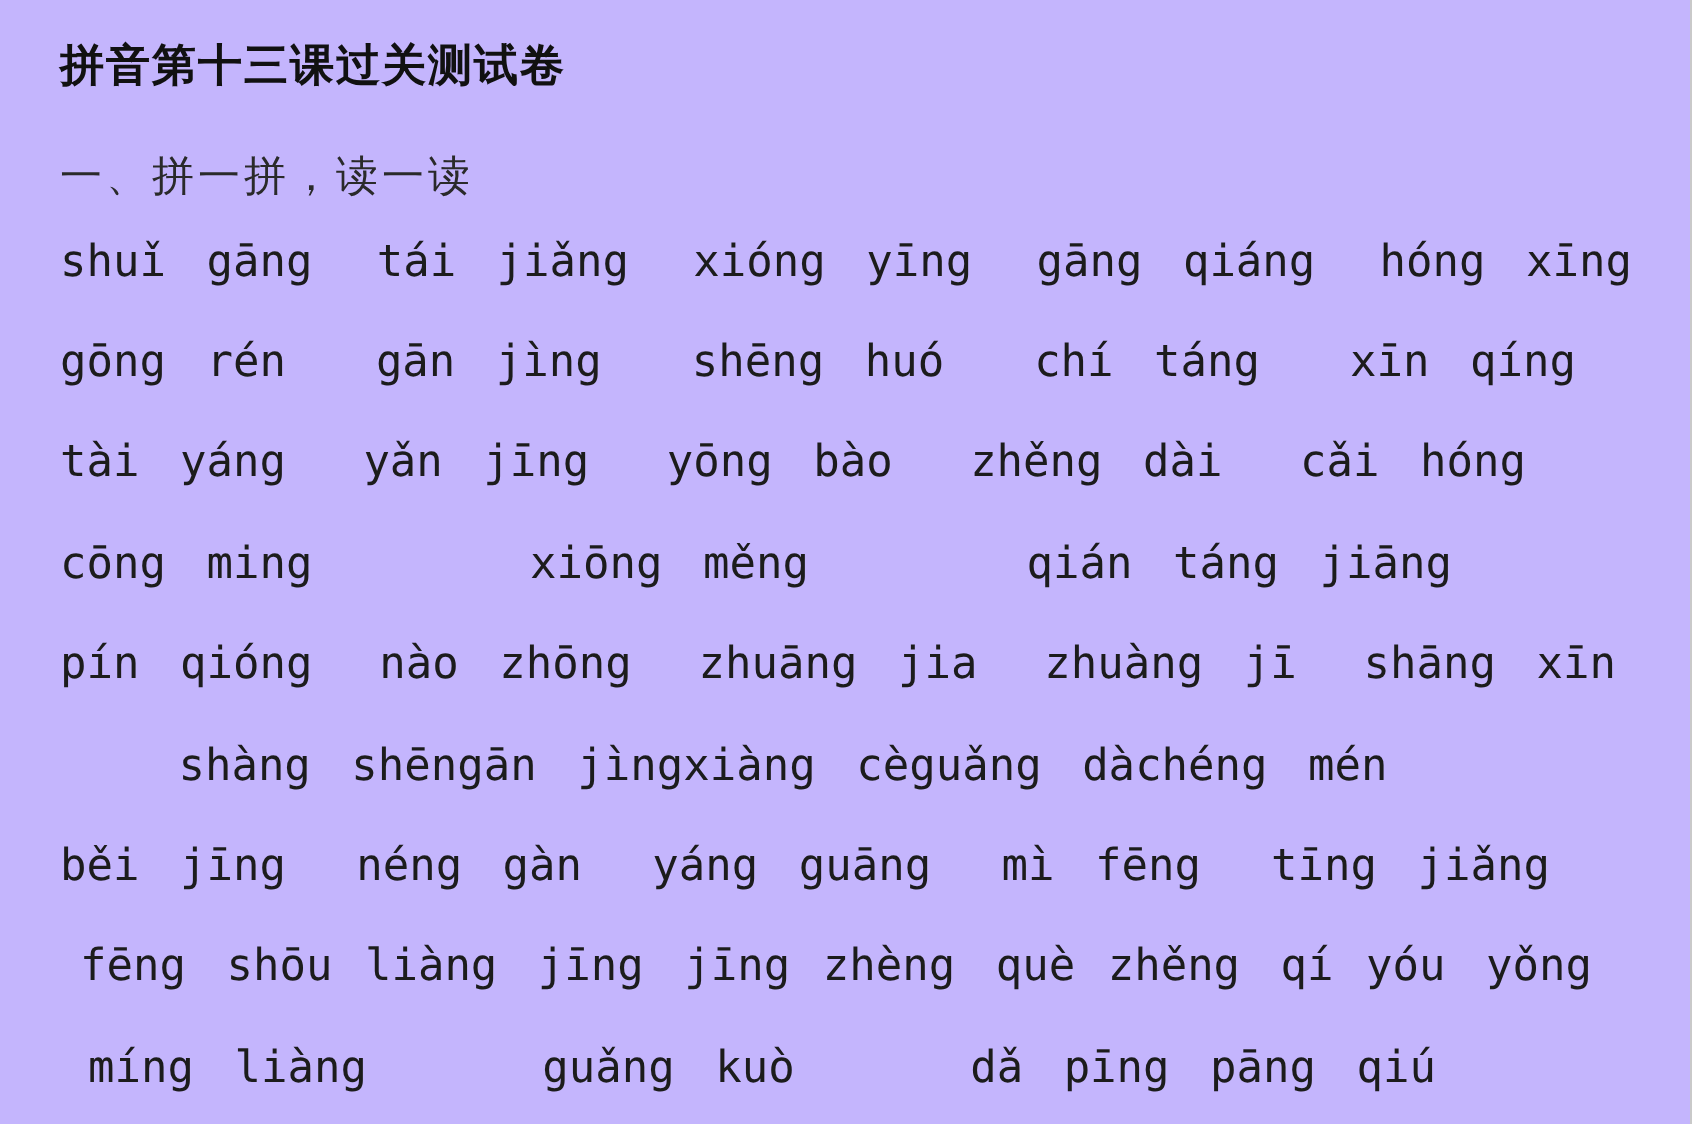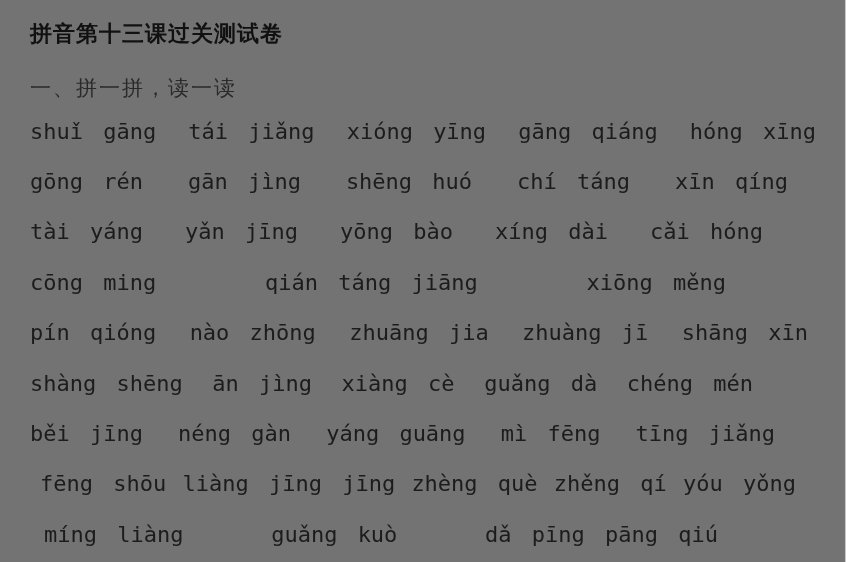--- a/index.html
+++ b/index.html
@@ -4,21 +4,21 @@
 <style>
   html, body {
     margin: 0;
     padding: 0;
     background: #ffffff;
   }
   .page {
     position: relative;
     width: 846px;
     height: 562px;
-    background: #737373;
+    background: #c4b5fd;
     box-sizing: border-box;
     padding: 0 30px;
     overflow: hidden;
     font-family: "DejaVu Sans", sans-serif;
     color: #111111;
   }
   .page-edge {
     position: absolute;
     top: 0;
     right: 0;
@@ -60,21 +60,21 @@
     font-size: 22px;
     color: #1c1c1c;
     word-spacing: 7px;
     white-space: nowrap;
   }
   
   .pinyin-row:nth-child(2) { padding-right: 28px; }
   .pinyin-row:nth-child(3) { padding-right: 53px; }
   .pinyin-row:nth-child(4) { padding-right: 90px; }
   .pinyin-row:nth-child(5) { padding-right: 8px; }
-  .pinyin-row:nth-child(6) { padding-right: 63px; }
+  .pinyin-row:nth-child(6) { padding-right: 63px; justify-content: center; }
   .pinyin-row:nth-child(7) { padding-right: 41px; }
   .pinyin-row:nth-child(8) { padding-right: 20px; margin-left: 10px; }
   .pinyin-row:nth-child(9) { padding-left: 14px; padding-right: 98px; }
 </style>
 </head>
 <body>
 
 <div class="page">
   <h1 class="doc-title">拼音第十三课过关测试卷</h1>
   <h2 class="section-heading">一、拼一拼，读一读</h2>
@@ -90,27 +90,27 @@
         <span class="pinyin-phrase">gōng rén</span>
         <span class="pinyin-phrase">gān jìng</span>
         <span class="pinyin-phrase">shēng huó</span>
         <span class="pinyin-phrase">chí táng</span>
         <span class="pinyin-phrase">xīn qíng</span>
       </div>
       <div class="pinyin-row">
         <span class="pinyin-phrase">tài yáng</span>
         <span class="pinyin-phrase">yǎn jīng</span>
         <span class="pinyin-phrase">yōng bào</span>
-        <span class="pinyin-phrase">xíng dài</span>
+        <span class="pinyin-phrase">zhěng dài</span>
         <span class="pinyin-phrase">cǎi hóng</span>
       </div>
       <div class="pinyin-row">
         <span class="pinyin-phrase">cōng ming</span>
+        <span class="pinyin-phrase">xiōng měng</span>
         <span class="pinyin-phrase">qián táng jiāng</span>
-        <span class="pinyin-phrase">xiōng měng</span>
       </div>
       <div class="pinyin-row">
         <span class="pinyin-phrase">pín qióng</span>
         <span class="pinyin-phrase">nào zhōng</span>
         <span class="pinyin-phrase">zhuāng jia</span>
         <span class="pinyin-phrase">zhuàng jī</span>
         <span class="pinyin-phrase">shāng xīn</span>
       </div>
       <div class="pinyin-row">
         <span class="pinyin-phrase">shàng shēng</span>

